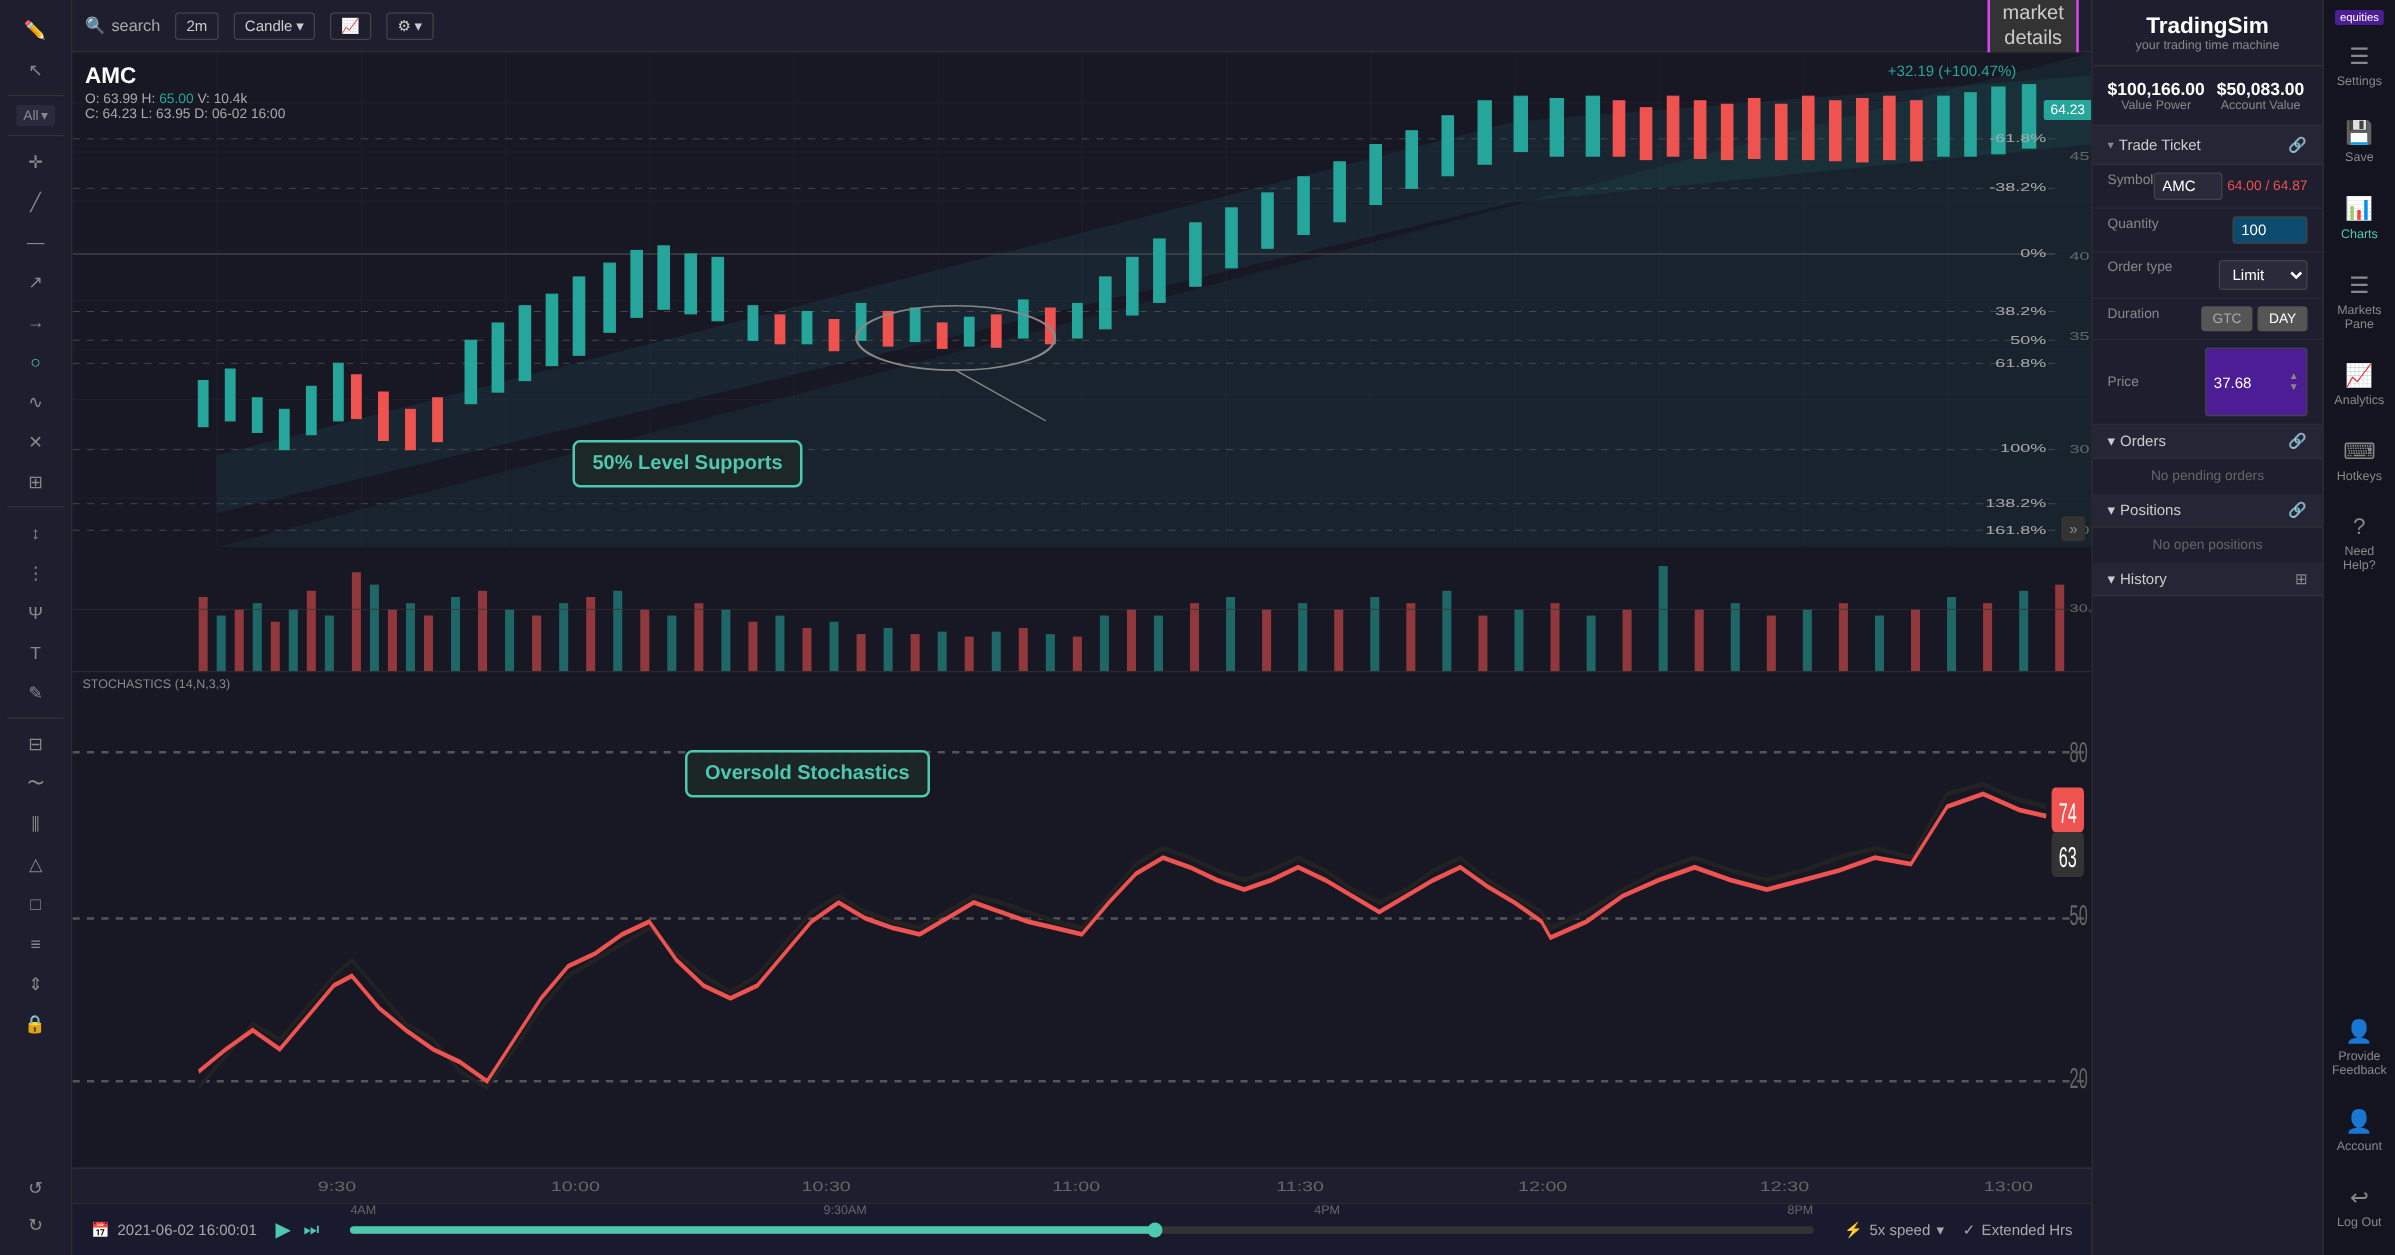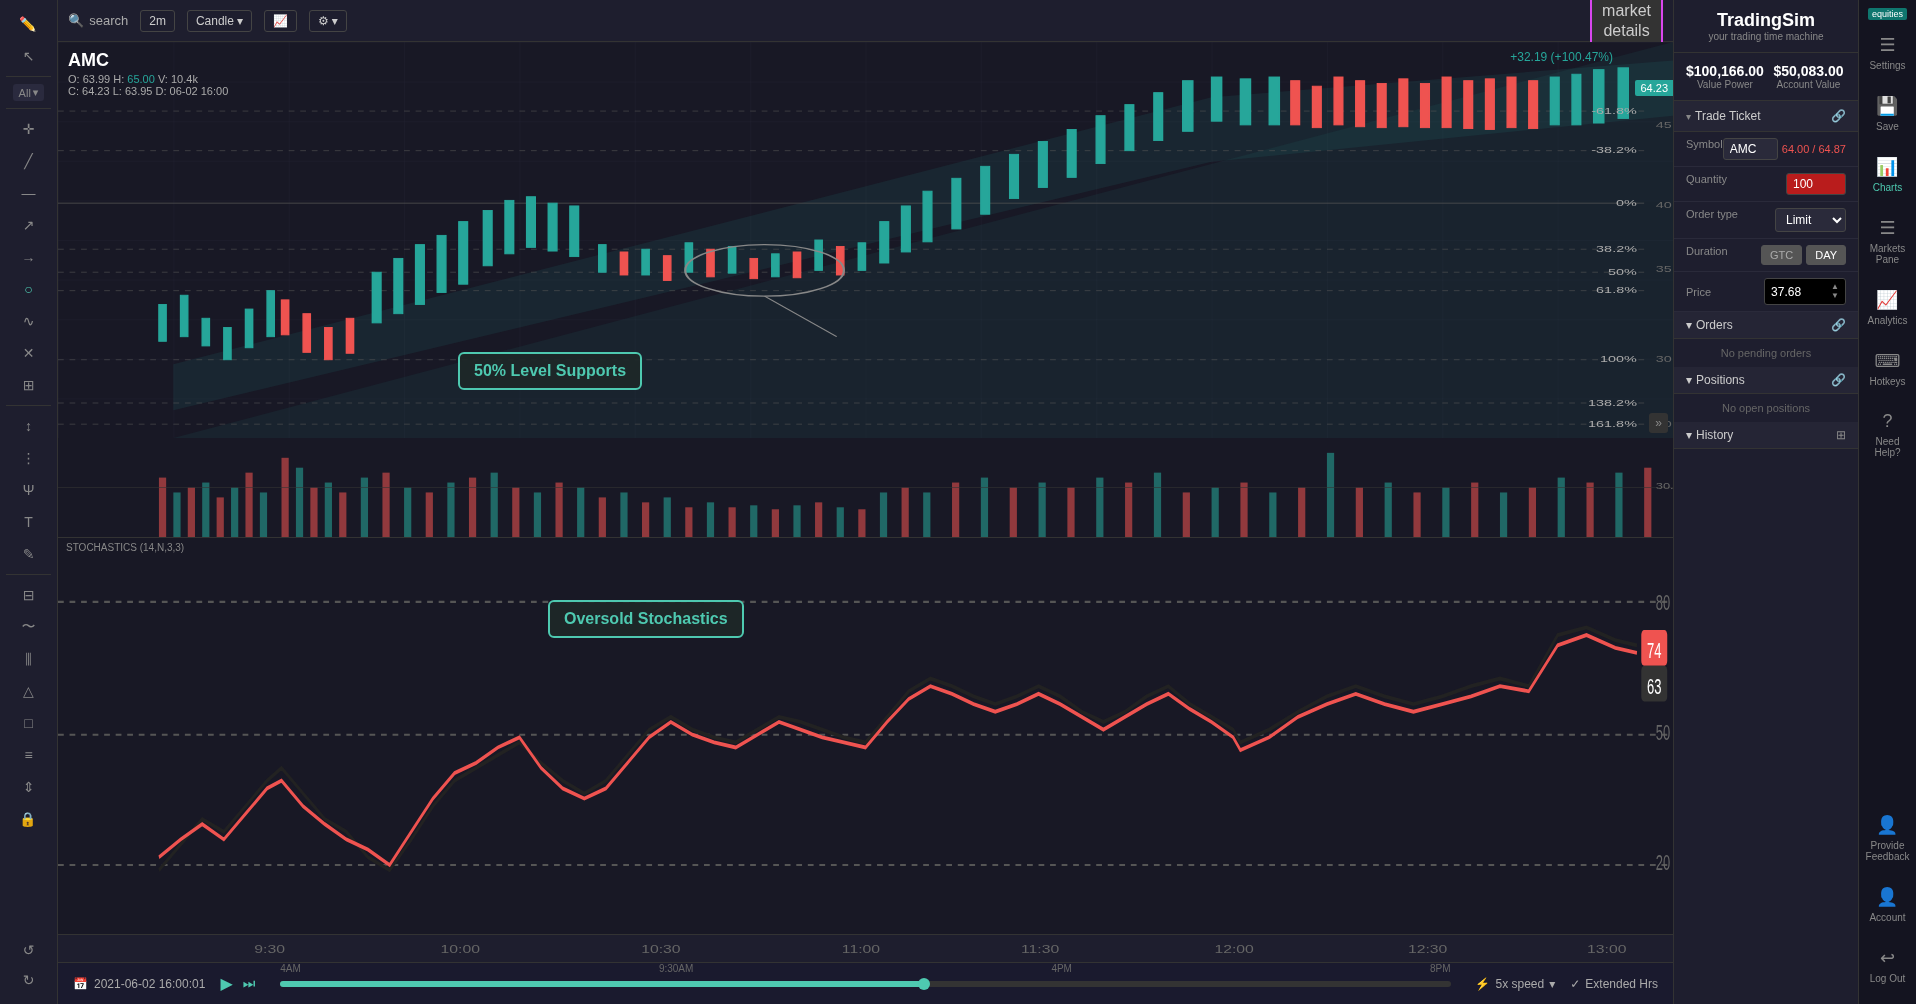--- a/index.html
+++ b/index.html
@@ -323,21 +323,21 @@
       padding: 3px 6px;
       border-radius: 3px;
       font-size: 12px;
       width: 55px;
     }
     .price-badge {
       color: #ef5350;
       font-size: 11px;
     }
     .qty-input {
-      background: #b91c1c;
+      background: #0c4a6e;
       border: 1px solid #444;
       color: #fff;
       padding: 3px 6px;
       border-radius: 3px;
       font-size: 12px;
       width: 60px;
     }
     .order-type-select {
       background: #2a2a3a;
       border: 1px solid #444;
@@ -365,24 +365,24 @@
     }
     .price-row {
       display: flex;
       align-items: center;
       justify-content: space-between;
       padding: 6px 12px;
       border-bottom: 1px solid #2a2a3a;
     }
     .price-input-wrapper {
       display: flex;
-      background: #000000;
+      background: #4c1d95;
       border: 1px solid #444;
       border-radius: 3px;
-      padding: 4px 6px;
+      padding: 18px 6px;
     }
     .price-input {
       background: transparent;
       border: none;
       color: #fff;
       font-size: 12px;
       width: 60px;
       outline: none;
     }
     .price-arrows {
@@ -468,21 +468,21 @@
       cursor: pointer;
       color: #888;
       font-size: 10px;
       gap: 4px;
       width: 100%;
       text-align: center;
     }
     .sidebar-item.active { color: #4ec9b0; }
     .sidebar-item .icon { font-size: 18px; }
     .equities-badge {
-      background: #0f766e;
+      background: #4c1d95;
       color: #fff;
       font-size: 9px;
       padding: 1px 4px;
       border-radius: 2px;
       margin-bottom: 2px;
     }
 
     
     .annotation-box {
       position: absolute;

